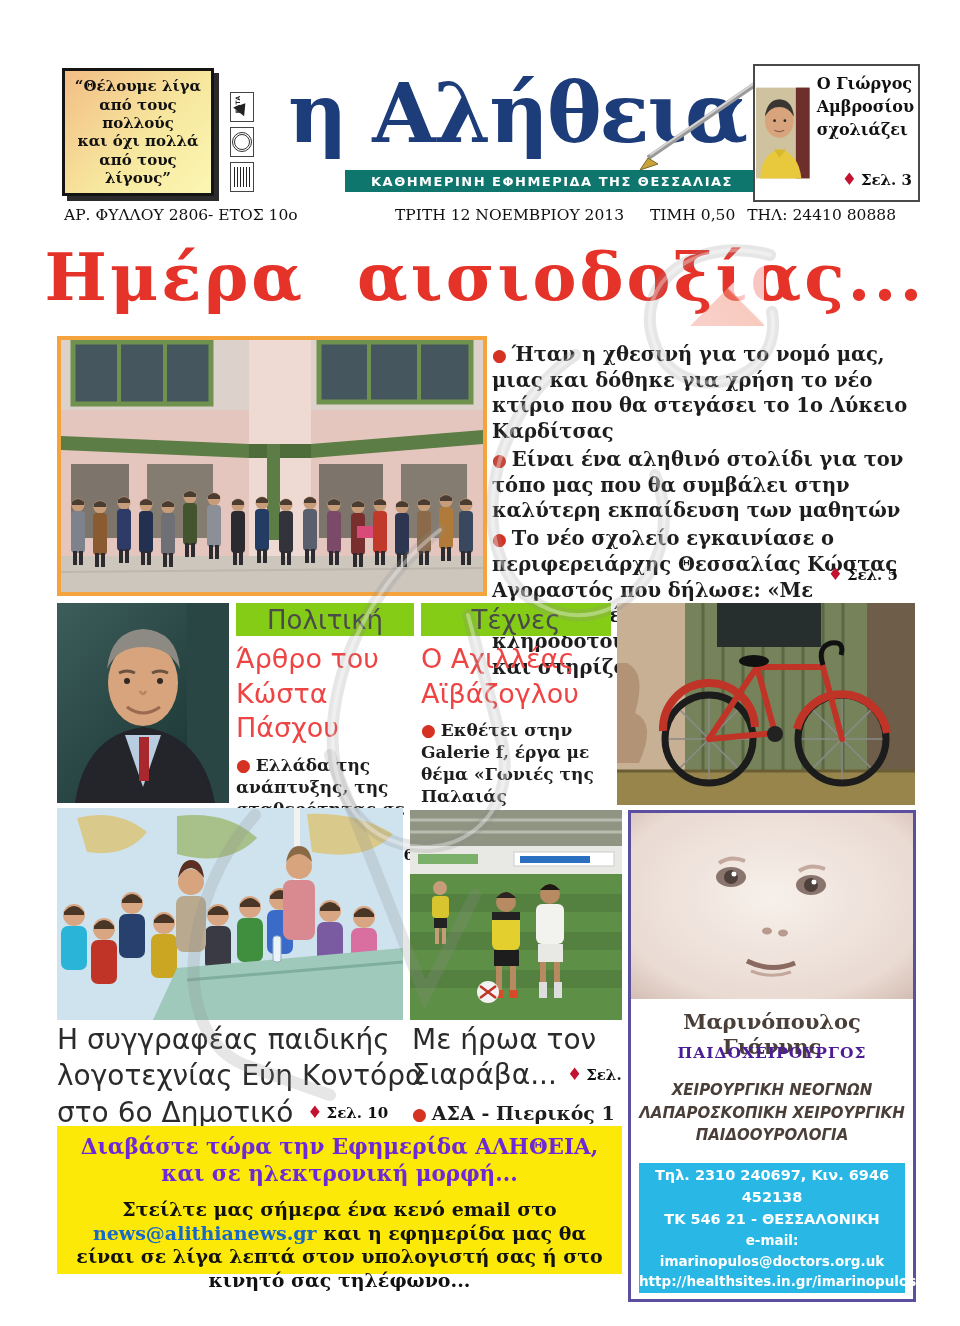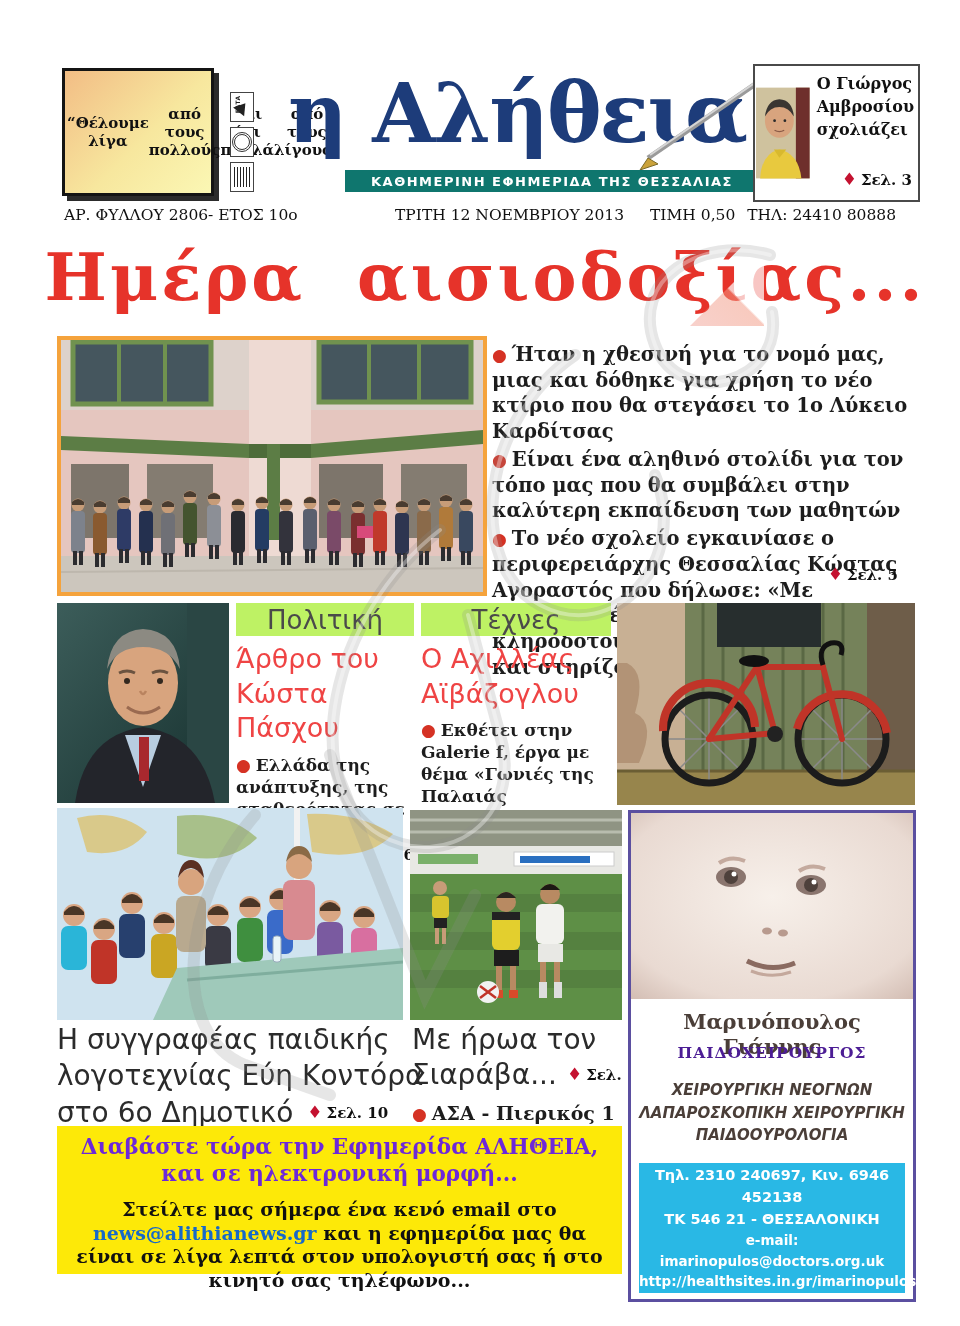--- a/index.html
+++ b/index.html
@@ -4,21 +4,21 @@
 <style>
   html,body{margin:0;padding:0;background:#ffffff;}
   #page{position:relative;width:960px;height:1326px;background:#ffffff;overflow:hidden;
         font-family:"Liberation Serif", serif;}
   [data-name]{box-sizing:border-box;}
 
   
   .sticky{position:absolute;left:62px;top:68px;width:152px;height:128px;
     background:linear-gradient(135deg,#f2bd85 0%,#f7e79e 55%,#fbf7b4 100%);
     border:3px solid #141414;box-shadow:5px 5px 0 #2b2b2b;
-    display:flex;flex-direction:row;justify-content:space-around;align-items:center;
+    display:flex;flex-direction:column;justify-content:space-around;align-items:center;
     font-family:"DejaVu Serif", serif;font-weight:bold;font-size:15px;color:#111;
     text-align:center;padding:6px 2px;}
   .stamps{position:absolute;left:229px;top:92px;width:26px;height:104px;display:flex;flex-direction:column;gap:5px;align-items:center;}
   .stamp{width:24px;height:30px;border:1px solid #444;background:#fff;position:relative;display:flex;align-items:center;justify-content:center;}
   .stamp .bird{width:0;height:0;border-left:7px solid transparent;border-right:7px solid transparent;border-bottom:11px solid #222;transform:rotate(38deg);}
   .stamp .ring{width:14px;height:14px;border:3px double #333;border-radius:50%;}
   .stamp .bars{width:16px;height:20px;background:repeating-linear-gradient(90deg,#222 0 1px,transparent 1px 3px);}
   .stamp .lbl{position:absolute;left:-2px;top:8px;font-family:"DejaVu Sans",sans-serif;font-size:6px;font-weight:bold;transform:rotate(-90deg);color:#222;}
   .masthead{position:absolute;left:288px;top:58px;width:470px;height:118px;
     font-family:"DejaVu Serif", serif;font-weight:bold;font-size:82px;color:#1d3c7a;
@@ -52,21 +52,21 @@
   .lead-text p{margin:0 0 2px 0;}
   .bullet{color:#d53224;margin-right:5px;font-size:17px;}
   .pageref{font-family:"DejaVu Serif", serif;font-weight:bold;font-size:15px;color:#101010;white-space:nowrap;}
   .pageref .dia{color:#c41230;font-size:17px;margin-right:4px;}
   .lead-pref{position:absolute;right:14px;bottom:-2px;}
 
   
   .portrait{position:absolute;left:57px;top:603px;width:172px;height:200px;background:#2d4a48;}
   .col-politics{position:absolute;left:236px;top:603px;width:178px;height:202px;}
   .col-arts{position:absolute;left:421px;top:603px;width:190px;height:202px;}
-  .secbar{height:33px;background:#bef264;display:flex;align-items:center;justify-content:center;
+  .secbar{height:33px;background:#84cc16;display:flex;align-items:center;justify-content:center;
     font-family:"DejaVu Sans", sans-serif;font-size:26px;color:#4a4a4a;}
   .sechead{font-family:"DejaVu Sans", sans-serif;font-size:27px;color:#ef4444;line-height:1.28;margin-top:6px;}
   .secbul{font-family:"DejaVu Serif", serif;font-weight:bold;font-size:17px;color:#1d1d1d;line-height:1.3;margin-top:8px;position:relative;}
   .sec-pref{position:absolute;right:0;bottom:-1px;}
   .bike{position:absolute;left:617px;top:603px;width:298px;height:202px;background:#75825a;}
 
   
   .classroom{position:absolute;left:57px;top:808px;width:346px;height:212px;background:#cfe3ef;}
   .football{position:absolute;left:410px;top:810px;width:212px;height:210px;background:#5e8f46;}
   .adbox{position:absolute;left:628px;top:810px;width:288px;height:492px;border:3px solid #5b4fa0;background:#fff;}

